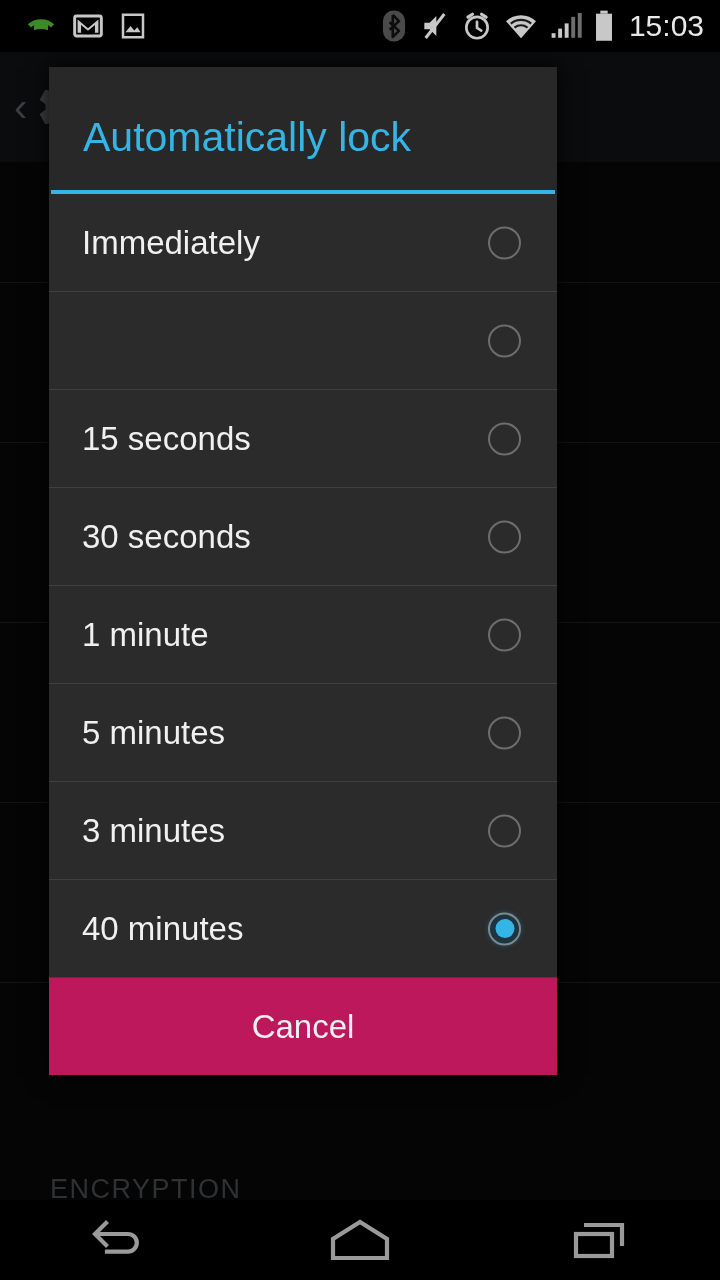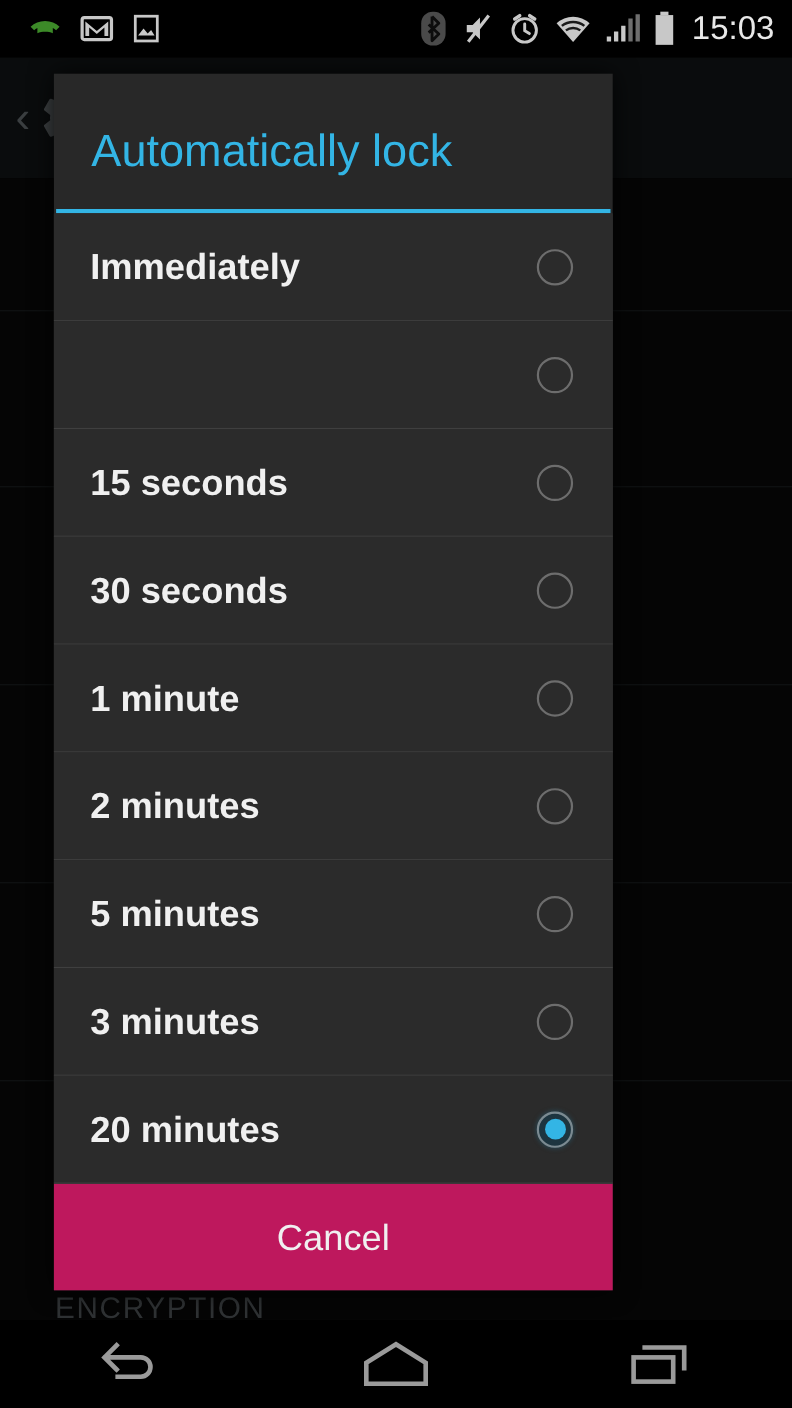--- a/index.html
+++ b/index.html
@@ -133,21 +133,20 @@
     background: #2b2b2b;
   }
   .option-row {
     position: relative;
     height: 98px;
     display: flex;
     align-items: center;
     box-sizing: border-box;
     border-bottom: 1px solid #3f3f3f;
     background: #2b2b2b;
-    font-weight: bold;
   }
   .option-row:last-child {
     border-bottom: 1px solid #3f3f3f;
   }
   .option-label {
     color: #f0f0f0;
     font-size: 33px;
     padding-left: 33px;
     white-space: nowrap;
   }
@@ -322,37 +321,33 @@
       <div class="option-row">
         <span class="option-label">30 seconds</span>
         <span class="radio"></span>
       </div>
 
       <div class="option-row">
         <span class="option-label">1 minute</span>
         <span class="radio"></span>
       </div>
 
-      <div class="option-row">
-        <span class="option-label">2 minutes</span>
-        <span class="radio"></span>
-      </div>
 
       <div class="option-row">
         <span class="option-label">5 minutes</span>
         <span class="radio"></span>
       </div>
 
       <div class="option-row">
         <span class="option-label">3 minutes</span>
         <span class="radio"></span>
       </div>
 
       <div class="option-row">
-        <span class="option-label">20 minutes</span>
+        <span class="option-label">40 minutes</span>
         <span class="radio selected"></span>
       </div>
 
     </div>
 
     <div id="cancel-button">
       <span class="cancel-label">Cancel</span>
     </div>
 
   </div>

